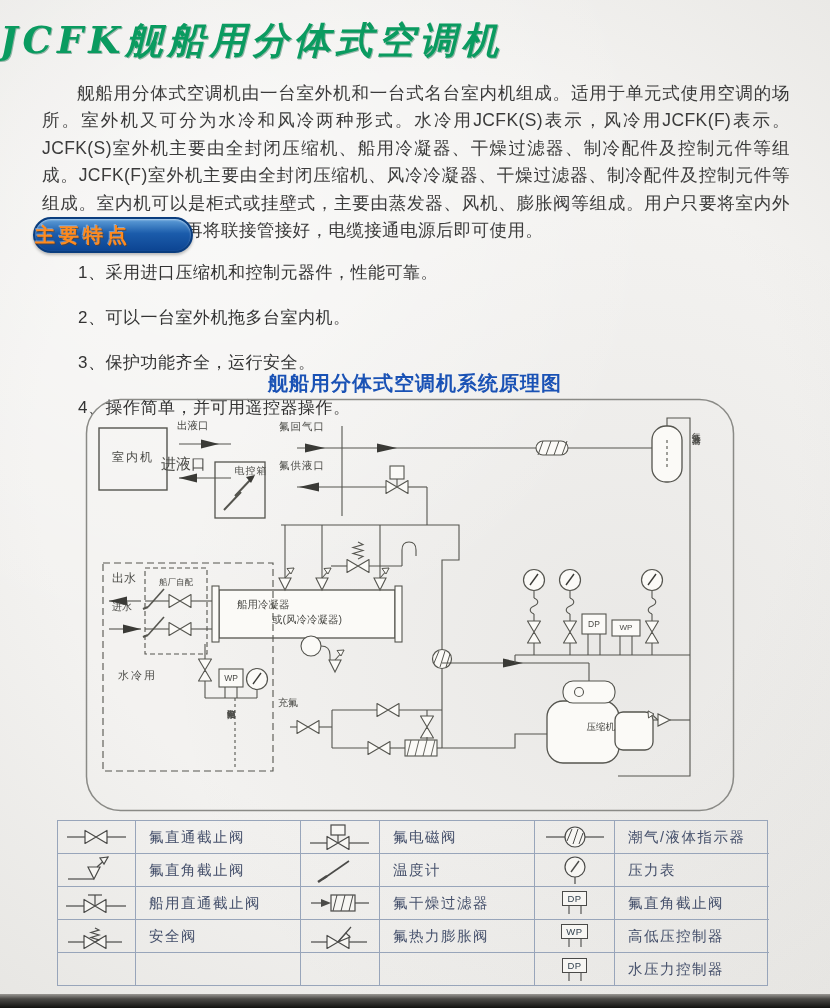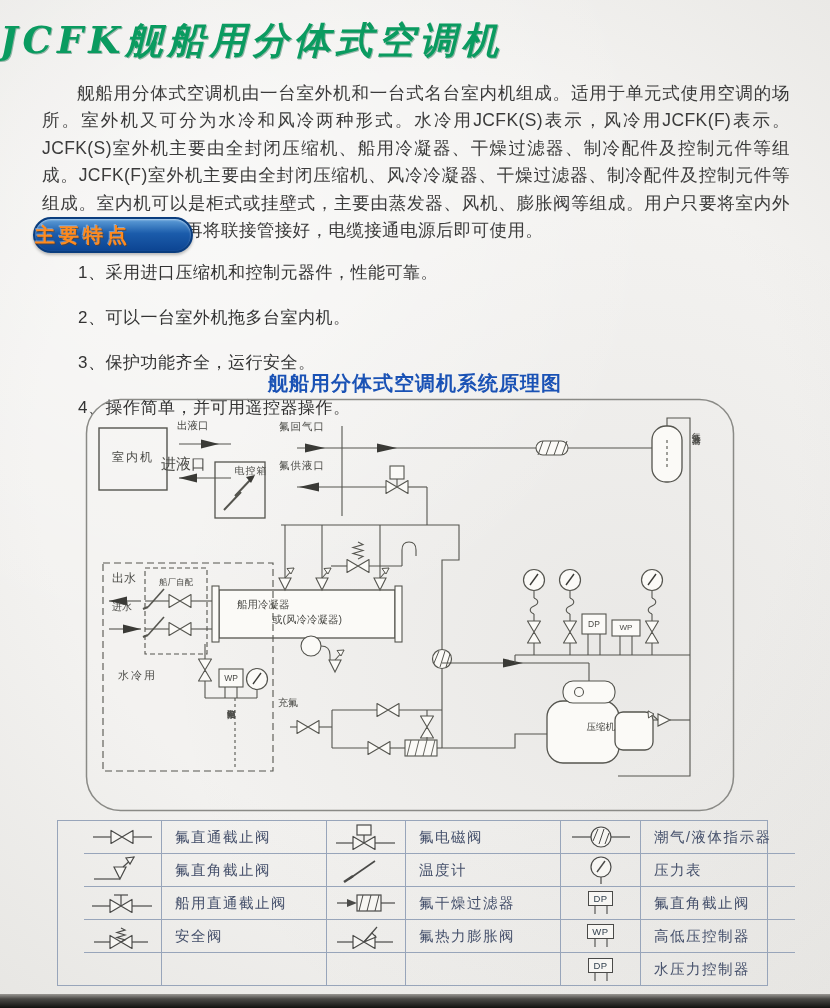--- a/index.html
+++ b/index.html
@@ -29,21 +29,21 @@
   .features{position:absolute;left:78px;top:261px;display:grid;row-gap:22px;
     font-size:17px;color:#333;letter-spacing:.5px;}
   .diagram-title{position:absolute;top:370px;left:0;width:100%;text-align:center;
     font-size:20px;font-weight:bold;color:#1a52b5;letter-spacing:1px;}
   .diagram{position:absolute;left:85px;top:398px;width:650px;height:414px;}
   .diagram svg{position:absolute;left:0;top:0;}
   .dlabel{position:absolute;font-size:11px;color:#4a4a46;white-space:nowrap;line-height:1.15;}
   .vtext{writing-mode:vertical-rl;}
   .legend{position:absolute;left:57px;top:820px;width:711px;height:166px;
     display:grid;grid-template-columns:78px 165px 79px 155px 80px 154px;
-    grid-auto-rows:33px;border:1px solid #98a5ba;box-sizing:border-box;padding-left:26px;}
+    grid-auto-rows:33px;border:1px solid #98a5ba;box-sizing:border-box;}
   .lcell{border-right:1px solid #98a5ba;border-bottom:1px solid #98a5ba;
     display:flex;align-items:center;overflow:hidden;}
   .lcell.sym{justify-content:center;}
   .lcell.lab{padding-left:13px;font-size:14.5px;color:#45506b;letter-spacing:1.5px;}
   .lcell:nth-child(6n){border-right:none;}
   .legend > .lcell:nth-last-child(-n+6){border-bottom:none;}
   .ctrlsym{display:flex;flex-direction:column;align-items:center;}
   .cbox{border:1.2px solid #4a4a48;background:#f7f6f3;font-size:9.5px;
     color:#33424f;padding:0 4px;line-height:13px;letter-spacing:.5px;}
 </style>

